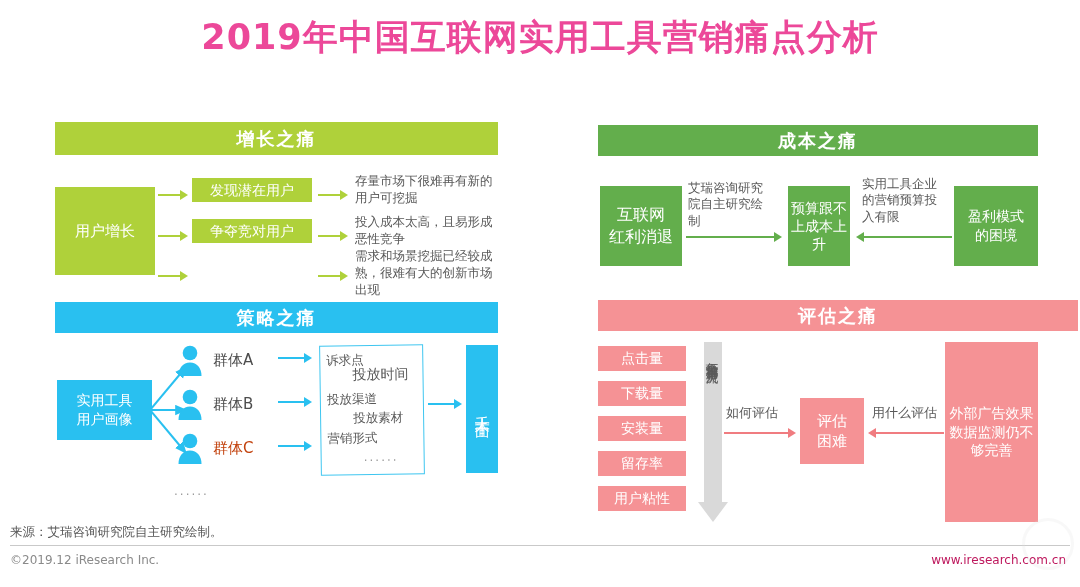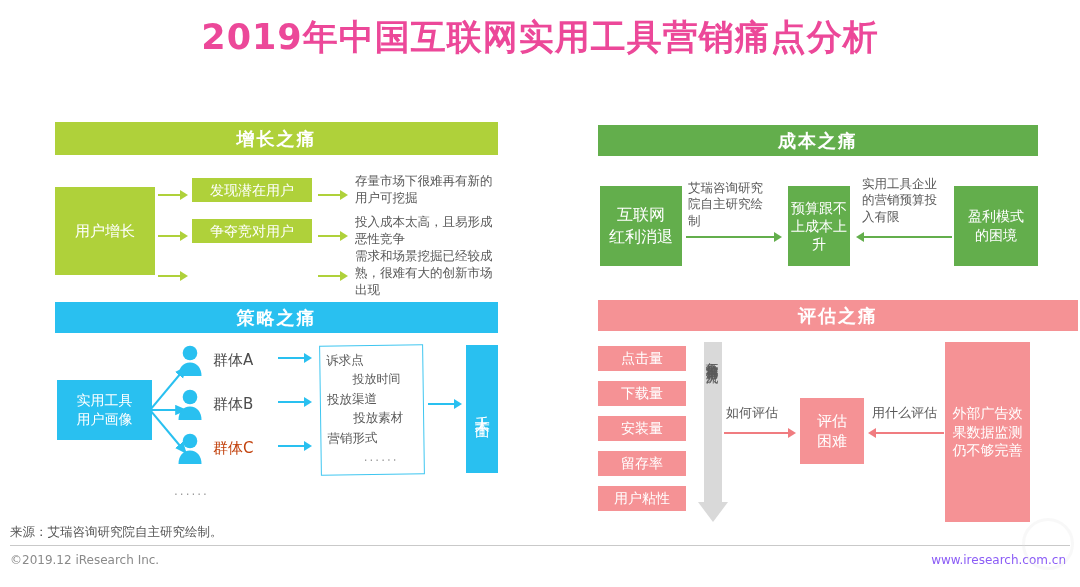--- a/index.html
+++ b/index.html
@@ -72,21 +72,21 @@
   
   .bigdown{position:absolute;}
 
   
   .srcline{
     position:absolute;left:10px;top:524px;
     font-size:12.5px;color:#555;
   }
   .rule{position:absolute;left:10px;top:545px;width:1060px;height:1px;background:#c9c9c9;}
   .copyright{position:absolute;left:10px;top:553px;font-size:12px;color:#8a8a8a;}
-  .siteurl{position:absolute;right:14px;top:553px;font-size:12px;color:#8b5cf6;}
+  .siteurl{position:absolute;right:14px;top:553px;font-size:12px;color:#be185d;}
   .logo{
     position:absolute;right:6px;top:518px;width:52px;height:52px;border-radius:50%;
     opacity:.22;
   }
   .logo .ring{position:absolute;inset:0;border:3px solid #e0e0e0;border-radius:50%;}
   .dots{position:absolute;font-size:12px;color:#9b9b9b;letter-spacing:2px;}
 </style>
 </head>
 <body>
 
@@ -175,21 +175,21 @@
     <div class="shaft" style="width:26px;background:#29C0F0;"></div>
     <div class="head" style="left:26px;border-left:8px solid #29C0F0;"></div>
   </div>
   <div class="arrow" style="left:278px;top:441px;width:34px;height:10px;">
     <div class="shaft" style="width:26px;background:#29C0F0;"></div>
     <div class="head" style="left:26px;border-left:8px solid #29C0F0;"></div>
   </div>
 
   <div class="card" style="left:320px;top:345px;width:102px;height:128px;transform:rotate(-0.8deg);">
     <div class="note" style="left:6px;top:6px;font-size:12.5px;">诉求点</div>
-    <div class="note" style="left:32px;top:25px;font-size:12px;">投放时间</div>
+    <div class="note" style="left:32px;top:19px;font-size:14px;">投放时间</div>
     <div class="note" style="left:6px;top:45px;font-size:12.5px;">投放渠道</div>
     <div class="note" style="left:32px;top:64px;font-size:12.5px;">投放素材</div>
     <div class="note" style="left:6px;top:84px;font-size:12.5px;">营销形式</div>
     <div class="dots" style="left:42px;top:104px;">......</div>
   </div>
 
   <div class="arrow" style="left:428px;top:399px;width:34px;height:10px;">
     <div class="shaft" style="width:26px;background:#29C0F0;"></div>
     <div class="head" style="left:26px;border-left:8px solid #29C0F0;"></div>
   </div>
@@ -249,21 +249,21 @@
     <span>评估</span>
     <span>困难</span>
   </div>
 
   <div class="note" style="left:872px;top:404px;font-size:13px;">用什么评估</div>
   <div class="arrow left" style="left:868px;top:428px;width:76px;height:10px;">
     <div class="shaft" style="left:8px;width:68px;background:#F07C80;"></div>
     <div class="head" style="left:0;border-right:8px solid #F07C80;"></div>
   </div>
 
-  <div class="box c-pink" style="left:945px;top:342px;width:85px;height:180px;font-size:14px;line-height:1.35;padding:17px 4px;box-sizing:border-box;">外部广告效果数据监测仍不够完善</div>
+  <div class="box c-pink" style="left:945px;top:342px;width:93px;height:180px;font-size:14px;line-height:1.35;padding:17px 4px;box-sizing:border-box;">外部广告效果数据监测仍不够完善</div>
 
   <div class="srcline">来源：艾瑞咨询研究院自主研究绘制。</div>
   <div class="rule"></div>
   <div class="copyright">©2019.12 iResearch Inc.</div>
   <div class="siteurl">www.iresearch.com.cn</div>
   <div class="logo">
       <div class="ring"></div>
     </div>
 
 </div>

